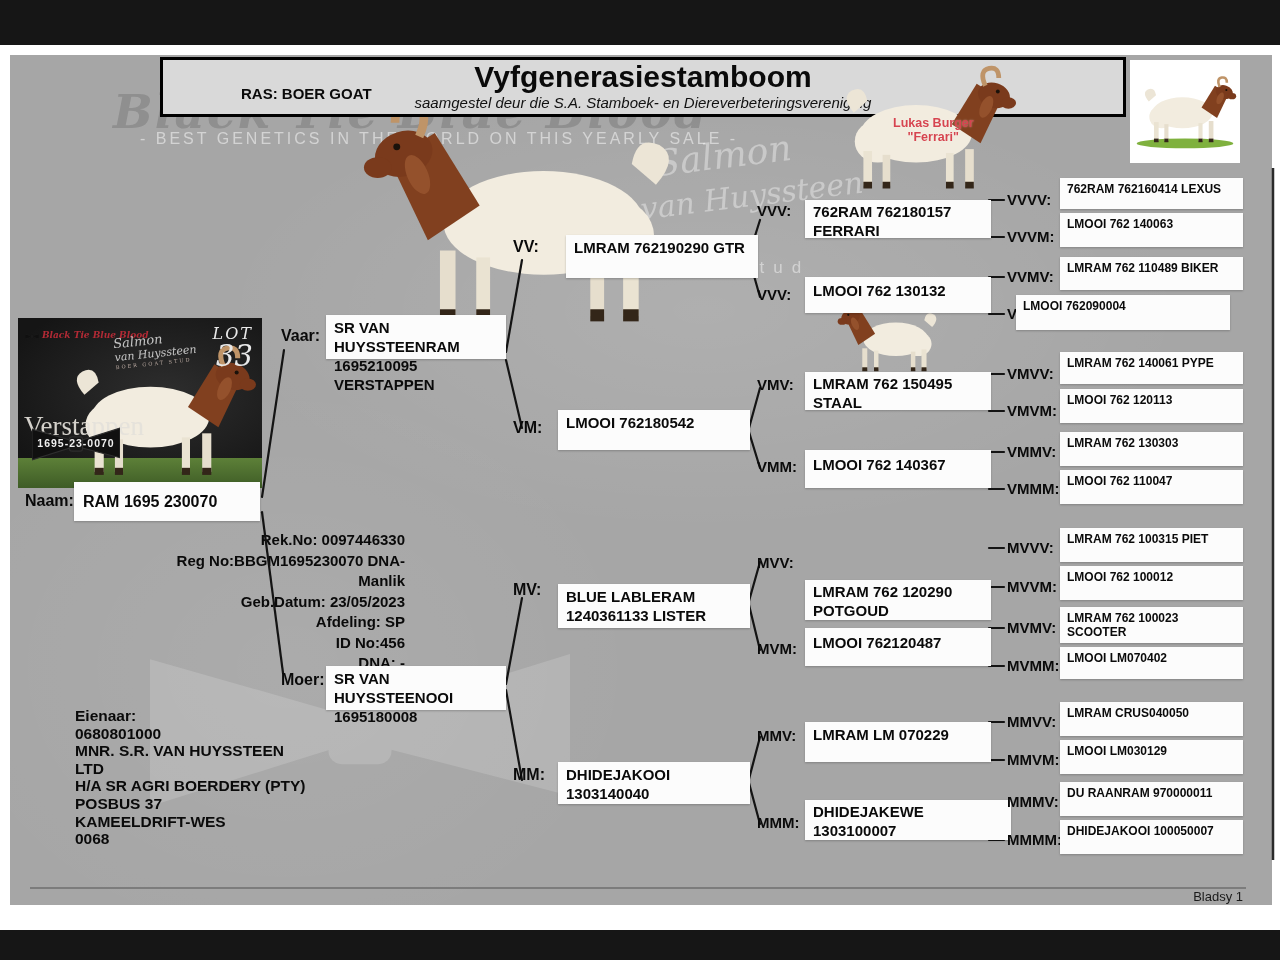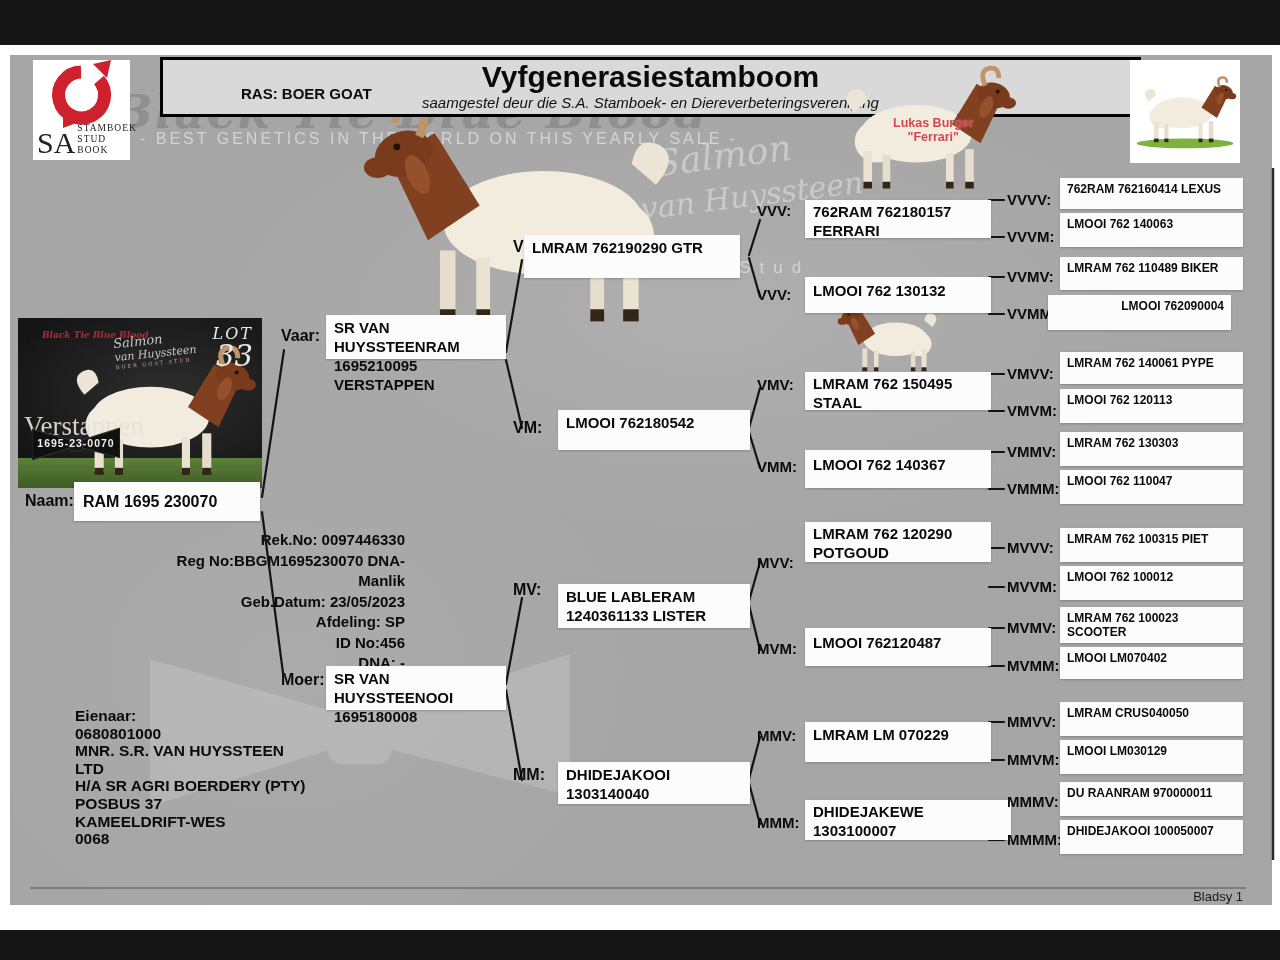--- a/index.html
+++ b/index.html
@@ -17,21 +17,21 @@
             font-style:italic;font-weight:bold;font-size:47px;color:rgba(105,105,105,0.38);
             letter-spacing:2px;white-space:nowrap;}
   .wm-tag{position:absolute;left:140px;top:130px;z-index:2;font-size:16px;letter-spacing:3px;
           color:rgba(235,235,235,0.65);white-space:nowrap;}
   .wm-script{position:absolute;z-index:2;font-family:"DejaVu Serif",serif;font-style:italic;
              color:rgba(255,255,255,0.38);transform:rotate(-7deg);}
   .wm-caps{position:absolute;left:567px;top:258px;z-index:2;font-size:17px;letter-spacing:9px;
            color:rgba(255,255,255,0.45);white-space:nowrap;}
   .wm-bowtie{position:absolute;left:150px;top:615px;z-index:2;opacity:0.55;}
   .headerbox{position:absolute;left:160px;top:57px;width:960px;height:54px;z-index:6;
-             background:#d9d9d9;border:3px solid #000;padding-left:15px;}
+             background:#d9d9d9;border:3px solid #000;}
   .headerbox .title{position:absolute;left:0;right:0;top:0px;text-align:center;
                     font-weight:bold;font-size:30px;color:#0a0a0a;}
   .headerbox .subtitle{position:absolute;left:0;right:0;top:34px;text-align:center;
                        font-style:italic;font-size:15px;color:#111;}
   .headerbox .ras{position:absolute;left:78px;top:25px;font-weight:bold;font-size:15px;color:#0a0a0a;}
   .logobox{position:absolute;left:33px;top:60px;width:97px;height:100px;background:#fff;z-index:6;}
   .logobox .satext{position:absolute;left:4px;bottom:4px;display:flex;align-items:flex-end;}
   .logobox .sa{font-family:"Liberation Serif",serif;font-size:30px;color:#222;line-height:26px;}
   .logobox .stack{font-family:"Liberation Serif",serif;font-size:9.5px;color:#222;line-height:11px;
                   letter-spacing:1px;margin-left:2px;}
@@ -132,38 +132,20 @@
     </g>
       </svg>
   </div>
 
   <div class="headerbox">
     <div class="title">Vyfgenerasiestamboom</div>
     <div class="subtitle">saamgestel deur die S.A. Stamboek- en Diereverbeteringsvereniging</div>
     <div class="ras">RAS: BOER GOAT</div>
   </div>
 
-  <div class="logobox">
-    <span>
-      <svg width="97" height="68" viewBox="0 0 97 68">
-        <g stroke="#cf202e" stroke-width="13" fill="none">
-          <path d="M48,12 A23,23 0 1 0 66,20"></path>
-        </g>
-        <polygon points="60,4 78,0 74,18" fill="#cf202e"></polygon>
-        <polygon points="30,56 30,68 46,62" fill="#cf202e"></polygon>
-      </svg>
-    </span>
-    <div class="satext">
-      <span class="sa">SA</span>
-      <span class="stack">
-        <div>STAMBOEK</div>
-        <div>STUD BOOK</div>
-      </span>
-    </div>
-  </div>
 
   <div class="illusbox">
     <svg width="110" height="103" viewBox="0 0 200 140">
       <ellipse cx="100" cy="128" rx="88" ry="9" fill="#7fb13e"></ellipse>
       <use href="#goat" transform="translate(6,14) scale(0.94)"></use>
     </svg>
   </div>
 
   <div class="goat flip" style="left:335px;top:95px;width:400px;height:235px;z-index:4;">
     <svg viewBox="0 -12 200 136">
@@ -293,21 +275,21 @@
   </div>
   <div class="nlabel" style="left:281px;top:671px;">Moer:</div>
   <div class="node" style="left:326px;top:666px;width:180px;">
     <div class="node-bg" style="height:44px;"></div>
     <div class="node-txt">SR VAN
 HUYSSTEENOOI
 1695180008</div>
   </div>
 
   <div class="nlabel" style="left:513px;top:238px;">VV:</div>
-  <div class="node" style="left:524px;top:235px;width:216px;">
+  <div class="node" style="left:566px;top:235px;width:192px;">
     <div class="node-bg" style="height:43px;"></div>
     <div class="node-txt">LMRAM 762190290 GTR</div>
   </div>
   <div class="nlabel" style="left:513px;top:419px;">VM:</div>
   <div class="node" style="left:558px;top:410px;width:192px;">
     <div class="node-bg" style="height:40px;"></div>
     <div class="node-txt">LMOOI 762180542</div>
   </div>
   <div class="nlabel" style="left:513px;top:581px;">MV:</div>
   <div class="node" style="left:558px;top:584px;width:192px;">
@@ -338,21 +320,21 @@
     <div class="node-bg" style="height:38px;"></div>
     <div class="node-txt" style="padding:2px 8px;">LMRAM 762 150495
 STAAL</div>
   </div>
   <div class="nlabel g34" style="left:757px;top:458px;">VMM:</div>
   <div class="node" style="left:805px;top:450px;width:186px;">
     <div class="node-bg" style="height:38px;"></div>
     <div class="node-txt" style="padding:5px 8px;">LMOOI 762 140367</div>
   </div>
   <div class="nlabel g34" style="left:757px;top:554px;">MVV:</div>
-  <div class="node" style="left:805px;top:522px;width:186px;">
+  <div class="node" style="left:805px;top:580px;width:186px;">
     <div class="node-bg" style="height:40px;"></div>
     <div class="node-txt" style="padding:2px 8px;">LMRAM 762 120290
 POTGOUD</div>
   </div>
   <div class="nlabel g34" style="left:757px;top:640px;">MVM:</div>
   <div class="node" style="left:805px;top:628px;width:186px;">
     <div class="node-bg" style="height:38px;"></div>
     <div class="node-txt" style="padding:5px 8px;">LMOOI 762120487</div>
   </div>
   <div class="nlabel g34" style="left:757px;top:727px;">MMV:</div>
@@ -376,21 +358,21 @@
   <div class="node g4" style="left:1060px;top:213px;width:183px;">
     <div class="node-bg" style="height:34px;"></div>
     <div class="node-txt">LMOOI 762 140063</div>
   </div>
   <div class="nlabel g34" style="left:1007px;top:268px;text-align:center;">VVMV:</div>
   <div class="node g4" style="left:1060px;top:257px;width:183px;">
     <div class="node-bg" style="height:33px;"></div>
     <div class="node-txt">LMRAM 762 110489 BIKER</div>
   </div>
   <div class="nlabel g34" style="left:1007px;top:305px;">VVMM:</div>
-  <div class="node g4" style="left:1048px;top:295px;width:183px;text-align:right;">
+  <div class="node g4" style="left:1016px;top:295px;width:214px;">
     <div class="node-bg" style="height:35px;"></div>
     <div class="node-txt">LMOOI 762090004</div>
   </div>
   <div class="nlabel g34" style="left:1007px;top:365px;">VMVV:</div>
   <div class="node g4" style="left:1060px;top:352px;width:183px;">
     <div class="node-bg" style="height:32px;"></div>
     <div class="node-txt">LMRAM 762 140061 PYPE</div>
   </div>
   <div class="nlabel g34" style="left:1007px;top:402px;">VMVM:</div>
   <div class="node g4" style="left:1060px;top:389px;width:183px;">

